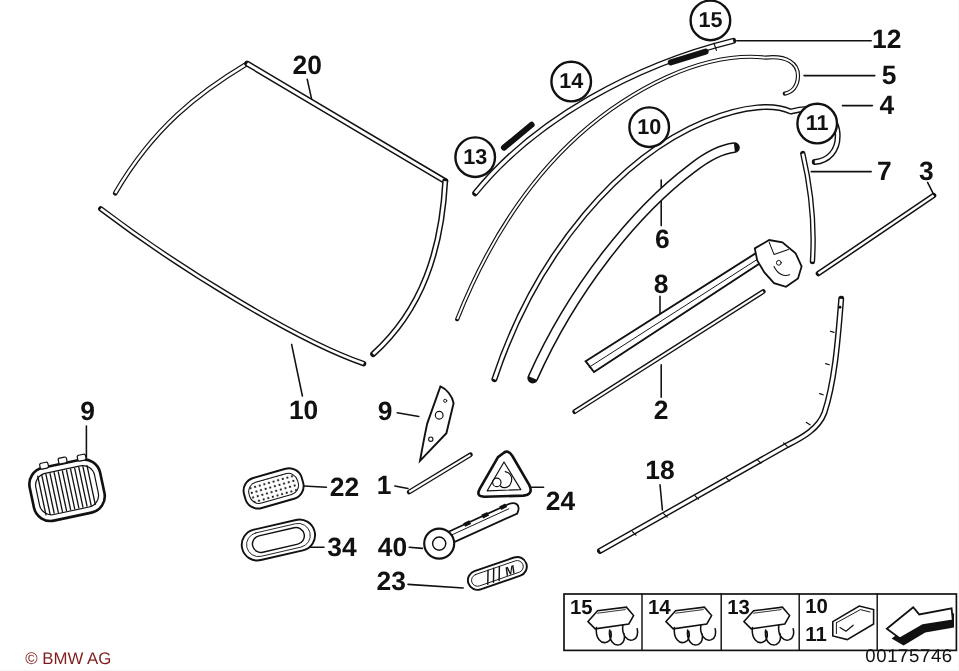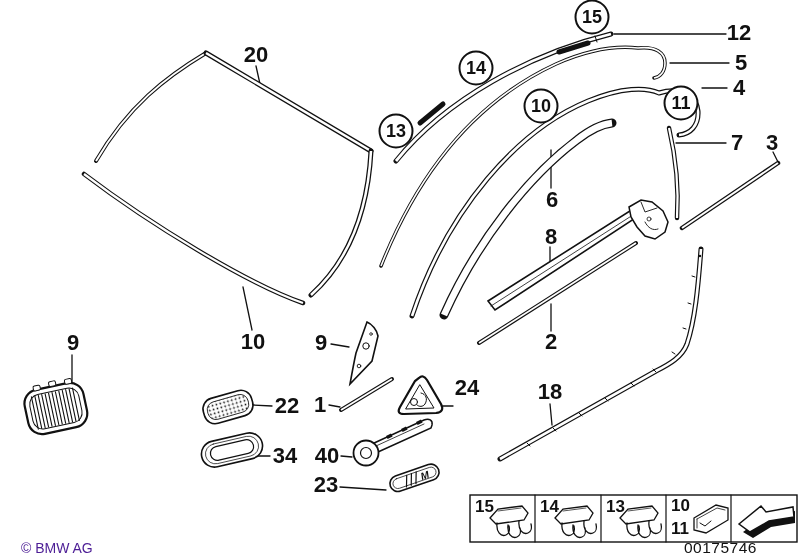--- a/index.html
+++ b/index.html
@@ -17,24 +17,24 @@
   .circled {
     position:absolute; transform:translate(-50%,-50%);
     width:31px; height:31px; border:2.2px solid #111; border-radius:50%;
     background:#fff; display:flex; align-items:center; justify-content:center;
     font-weight:bold; font-size:18px; color:#111;
   }
   .legend-num {
     position:absolute; font-weight:bold; font-size:17px; line-height:1; color:#111;
   }
   .copyright {
-    position:absolute; left:21px; top:540px; font-size:14px; color:#4c1d95;
+    position:absolute; left:21px; top:540px; font-size:14px; color:#7f1d1d;
   }
   .partnumber {
-    position:absolute; left:684px; top:539px; width:110px; 
+    position:absolute; left:684px; top:539px; width:110px; text-align:right;
     font-size:15.5px; letter-spacing:0.5px; color:#111;
   }
   .ln  { fill:none; stroke:#111; stroke-linecap:round; stroke-linejoin:round; }
   .fillw { fill:#fff; stroke:#111; }
 </style>
 </head>
 <body>
 
 <div class="stage">
 
@@ -240,21 +240,21 @@
   <div class="callout" style="left:739px; top:88px">4</div>
   <div class="callout" style="left:737px; top:143px">7</div>
   <div class="callout" style="left:772px; top:143px">3</div>
   <div class="callout" style="left:552px; top:200px">6</div>
   <div class="callout" style="left:551px; top:237px">8</div>
   <div class="callout" style="left:551px; top:342px">2</div>
   <div class="callout" style="left:550px; top:392px">18</div>
   <div class="callout" style="left:321px; top:343px">9</div>
   <div class="callout" style="left:320px; top:405px">1</div>
   <div class="callout" style="left:287px; top:406px">22</div>
-  <div class="callout" style="left:467px; top:388px">24</div>
+  <div class="callout" style="left:467px; top:418px">24</div>
   <div class="callout" style="left:285px; top:456px">34</div>
   <div class="callout" style="left:327px; top:456px">40</div>
   <div class="callout" style="left:326px; top:485px">23</div>
 
   <div class="circled" style="left:592px; top:17px">15</div>
   <div class="circled" style="left:476px; top:68px">14</div>
   <div class="circled" style="left:396px; top:131px">13</div>
   <div class="circled" style="left:541px; top:106px">10</div>
   <div class="circled" style="left:681px; top:103px">11</div>
 

